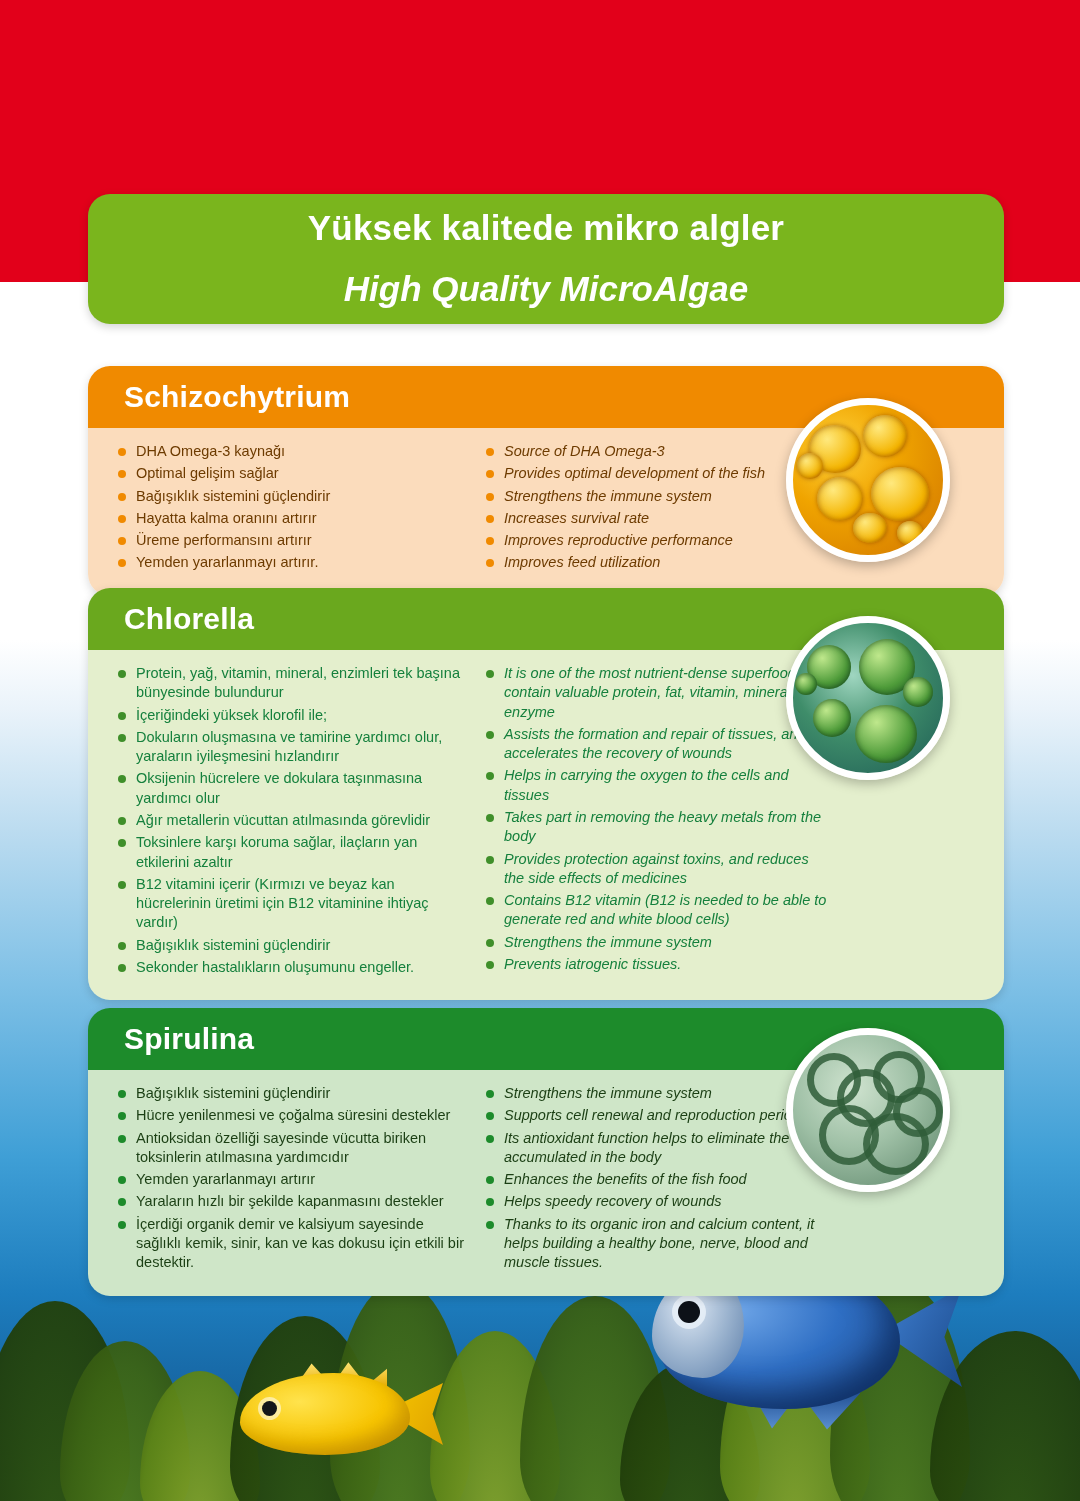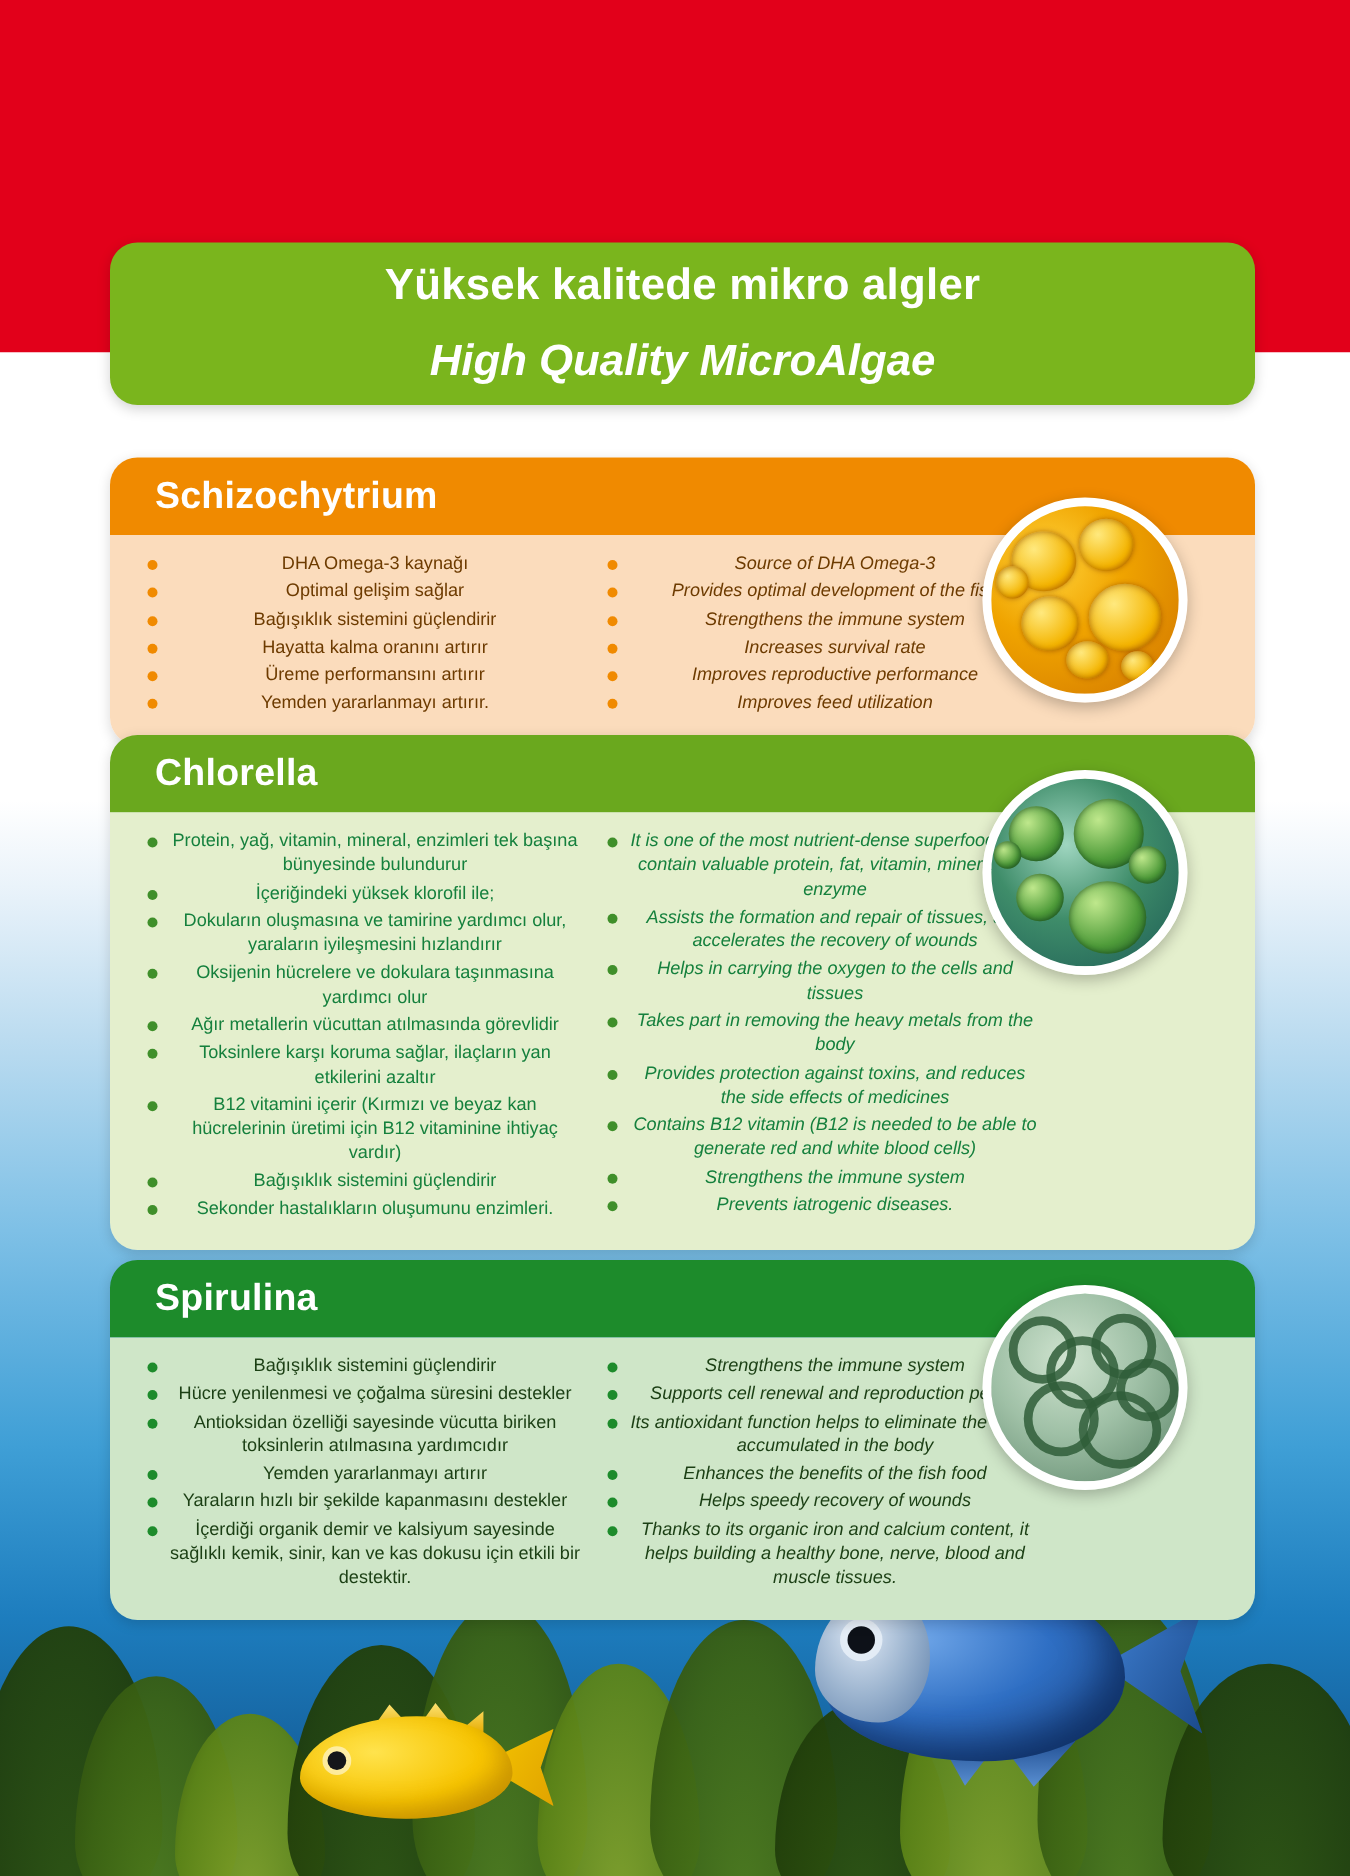--- a/index.html
+++ b/index.html
@@ -188,21 +188,20 @@
     font-size: 30px;
     font-weight: bold;
     letter-spacing: .2px;
   }
   .card .bodywrap {
     border-radius: 0 0 22px 22px;
     padding: 14px 28px 20px 28px;
     box-sizing: border-box;
     display: flex;
     gap: 10px;
-    text-align: center;
   }
   .col {
     width: 348px;
     box-sizing: border-box;
   }
   .col.en { margin-left: 10px; }
   ul.bullets {
     list-style: none;
     margin: 0;
     padding: 0;
@@ -376,33 +375,33 @@
       <div class="col tr">
         <ul class="bullets">
           <li>Protein, yağ, vitamin, mineral, enzimleri tek başına bünyesinde bulundurur</li>
           <li>İçeriğindeki yüksek klorofil ile;</li>
           <li>Dokuların oluşmasına ve tamirine yardımcı olur, yaraların iyileşmesini hızlandırır</li>
           <li>Oksijenin hücrelere ve dokulara taşınmasına yardımcı olur</li>
           <li>Ağır metallerin vücuttan atılmasında görevlidir</li>
           <li>Toksinlere karşı koruma sağlar, ilaçların yan etkilerini azaltır</li>
           <li>B12 vitamini içerir (Kırmızı ve beyaz kan hücrelerinin üretimi için B12 vitaminine ihtiyaç vardır)</li>
           <li>Bağışıklık sistemini güçlendirir</li>
-          <li>Sekonder hastalıkların oluşumunu enzimleri.</li>
+          <li>Sekonder hastalıkların oluşumunu engeller.</li>
         </ul>
       </div>
       <div class="col en">
         <ul class="bullets">
           <li>It is one of the most nutrient-dense superfoods that contain valuable protein, fat, vitamin, mineral and enzyme</li>
           <li>Assists the formation and repair of tissues, and accelerates the recovery of wounds</li>
           <li>Helps in carrying the oxygen to the cells and tissues</li>
           <li>Takes part in removing the heavy metals from the body</li>
           <li>Provides protection against toxins, and reduces the side effects of medicines</li>
           <li>Contains B12 vitamin (B12 is needed to be able to generate red and white blood cells)</li>
           <li>Strengthens the immune system</li>
-          <li>Prevents iatrogenic diseases.</li>
+          <li>Prevents iatrogenic tissues.</li>
         </ul>
       </div>
     </div>
     <div class="photo" id="photo-chlorella">
       <div class="cell" style="left:14px; top:22px; width:44px; height:44px;"></div>
       <div class="cell" style="left:66px; top:16px; width:56px; height:56px;"></div>
       <div class="cell" style="left:20px; top:76px; width:38px; height:38px;"></div>
       <div class="cell" style="left:62px; top:82px; width:62px; height:58px;"></div>
       <div class="cell" style="left:2px;  top:50px; width:22px; height:22px;"></div>
       <div class="cell" style="left:110px;top:54px; width:30px; height:30px;"></div>

